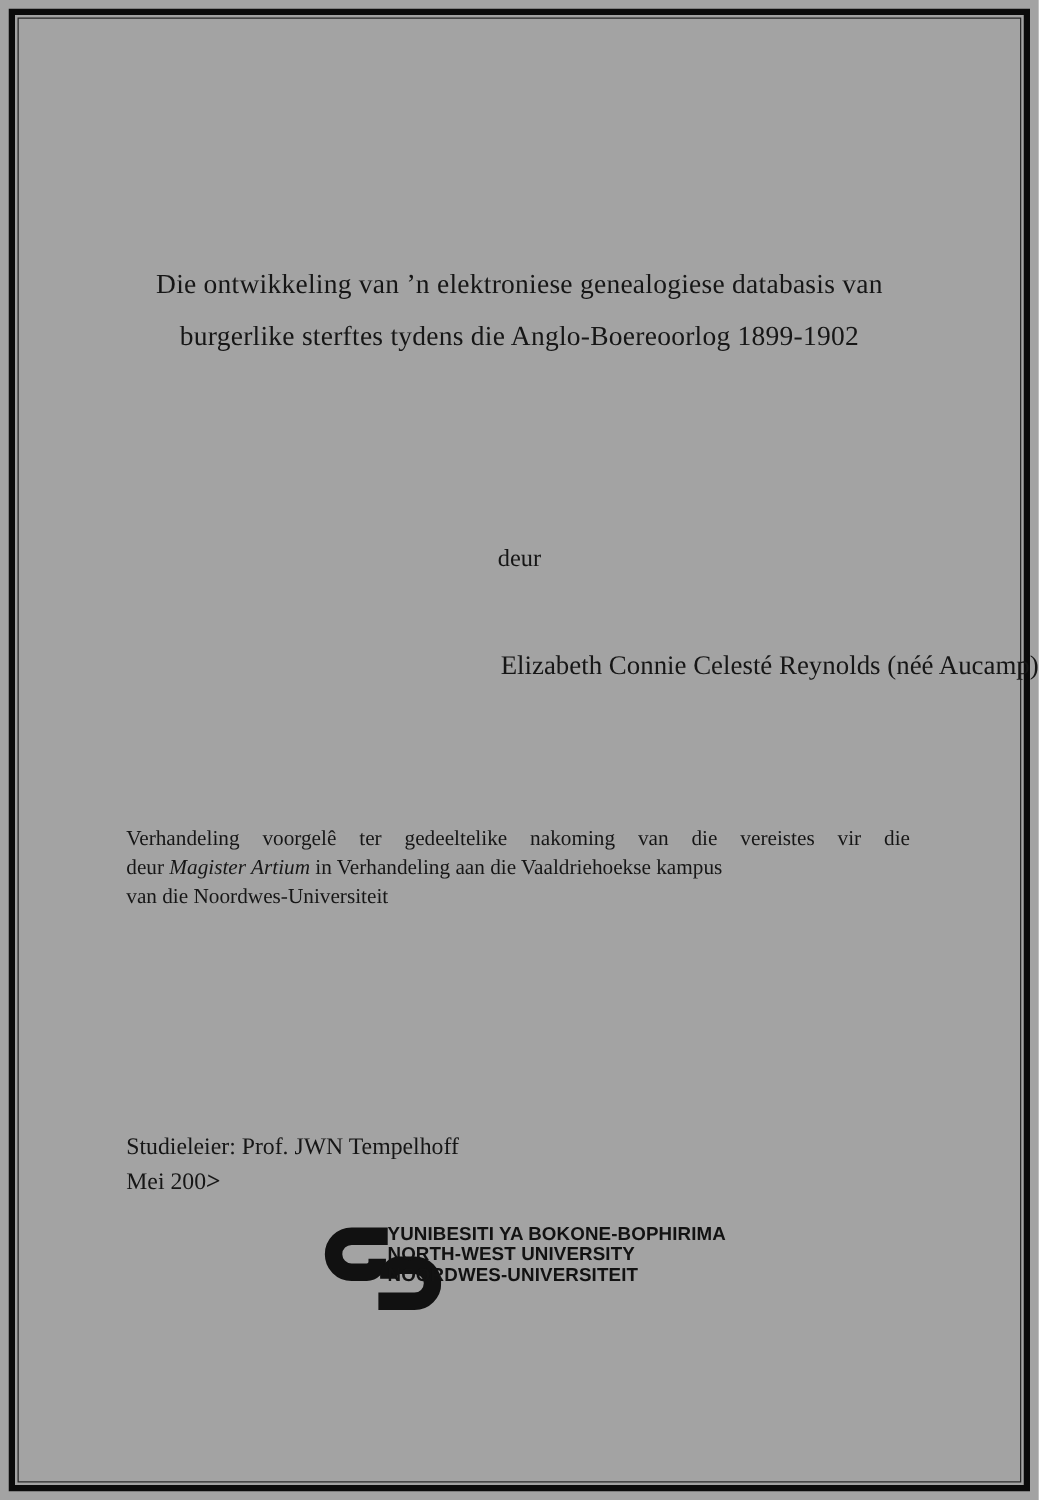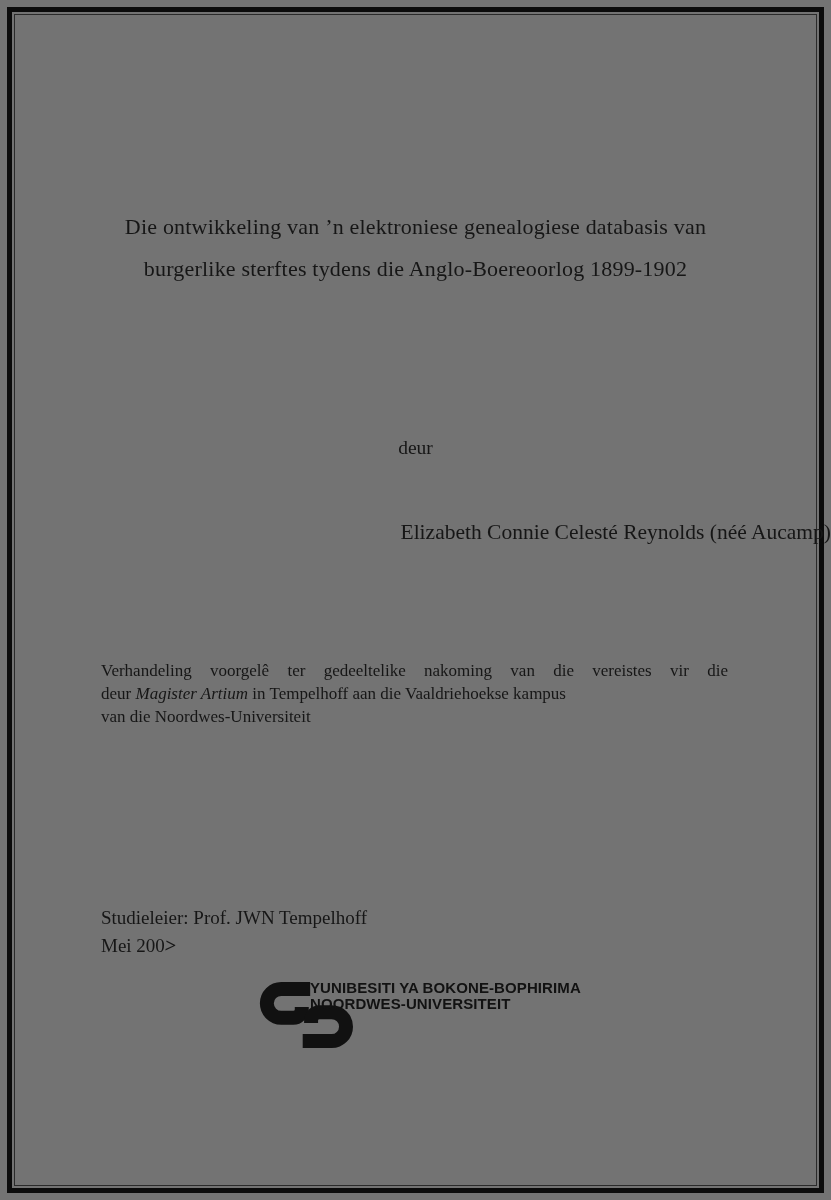--- a/index.html
+++ b/index.html
@@ -1,20 +1,20 @@
 <!DOCTYPE html>
 <html><head>
 <meta charset="utf-8">
 <style>
   html,body{margin:0;padding:0;background:#e8e8e8;}
   .canvas{
     position:relative;
     width:831px;height:1200px;
     margin:0 auto;
-    background:#737373;
+    background:#a3a3a3;
     color:#161616;
     font-family:"Liberation Serif","DejaVu Serif",serif;
     overflow:hidden;
   }
   .frame-outer{
     position:absolute;left:7px;top:7px;right:7px;bottom:7px;
     border:5px solid #0b0b0b;
   }
   .frame-inner{
     position:absolute;left:2px;top:2px;right:2px;bottom:2px;
@@ -85,33 +85,34 @@
     <div>Die ontwikkeling van ’n elektroniese genealogiese databasis van</div>
     <div>burgerlike sterftes tydens die Anglo-Boereoorlog 1899-1902</div>
   </div>
 
   <div class="byline">deur</div>
 
   <div class="author">Elizabeth Connie Celesté Reynolds (néé Aucamp)</div>
 
   <div class="statement">
     <div class="just">Verhandeling voorgelê ter gedeeltelike nakoming van die vereistes vir die</div>
-    <div><span>deur </span><span class="it">Magister Artium</span><span> in Tempelhoff aan die Vaaldriehoekse kampus</span></div>
+    <div><span>deur </span><span class="it">Magister Artium</span><span> in Verhandeling aan die Vaaldriehoekse kampus</span></div>
     <div>van die Noordwes-Universiteit</div>
   </div>
 
   <div class="supervisor-block">
     <div>Studieleier: Prof. JWN Tempelhoff</div>
     <div><span>Mei 200</span><span class="date-glyph">&gt;</span></div>
   </div>
 
   <div class="logo">
     <svg class="logo-mark" viewBox="0 0 102 75" preserveAspectRatio="xMidYMid meet" aria-hidden="true">
       <path d="M 56 9.5 H 25 A 15.5 15.5 0 0 0 25 40.5 H 38 A 9 9 0 0 0 47 31.5 V 29" fill="none" stroke="#111111" stroke-width="15"></path>
       <path d="M 56 9.5 H 25 A 15.5 15.5 0 0 0 25 40.5 H 38 A 9 9 0 0 0 47 31.5 V 29" fill="none" stroke="#111111" stroke-width="15" transform="rotate(180 52 37.5)"></path>
     </svg>
     <div class="logo-text">
       <div>YUNIBESITI YA BOKONE-BOPHIRIMA</div>
+      <div>NORTH-WEST UNIVERSITY</div>
       <div>NOORDWES-UNIVERSITEIT</div>
     </div>
   </div>
 
 </div>
 
 </body></html>

